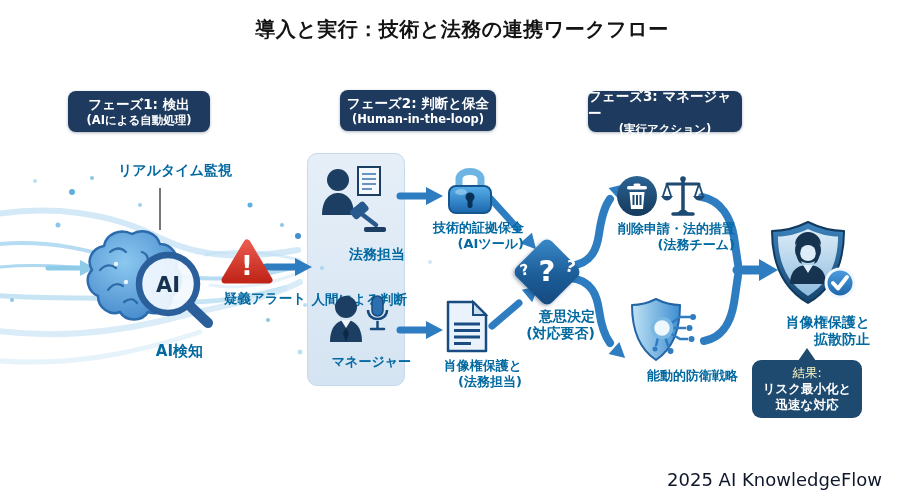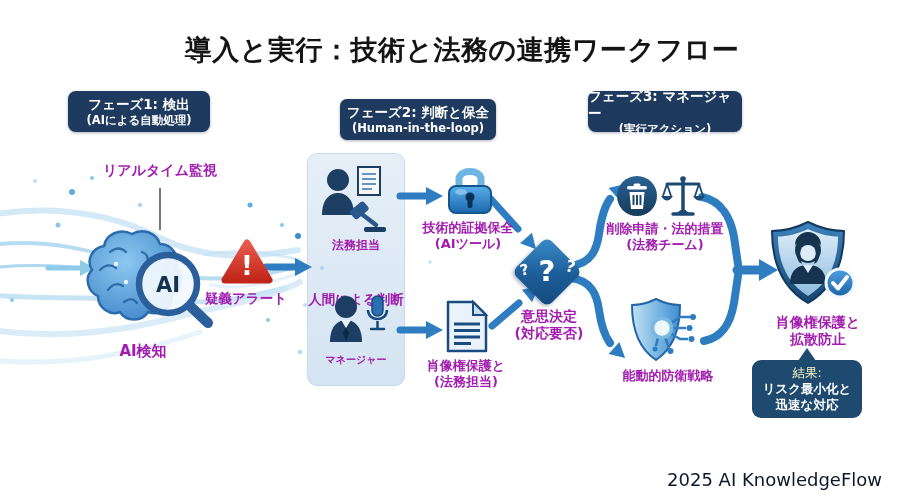--- a/index.html
+++ b/index.html
@@ -2,38 +2,38 @@
 <html><head>
 <meta charset="utf-8">
 <style>
   * { margin:0; padding:0; box-sizing:border-box; }
   html,body { background:#ffffff; }
   body { font-family:"DejaVu Sans","Liberation Sans",sans-serif; }
   .canvas { position:relative; width:900px; height:502px; background:#ffffff; overflow:hidden; }
 
   .abs { position:absolute; }
 
-  .title { top:32px; left:0; width:100%; text-align:center; font-size:27px; font-weight:800; color:#141414; letter-spacing:.5px;padding-left:24px; }
+  .title { top:16px; left:0; width:100%; text-align:center; font-size:20px; font-weight:800; color:#141414; letter-spacing:.5px;padding-left:24px; }
 
   .badge { background:#1e3a5e; color:#ffffff; border-radius:8px; height:41px;
            display:flex; flex-direction:column; align-items:center; justify-content:center;
            box-shadow:0 1px 3px rgba(20,40,70,.35); }
   .badge .l1 { font-size:13.5px; font-weight:700; line-height:17px; }
   .badge .l2 { font-size:11.5px; font-weight:600; line-height:14px; }
   .badge1 { left:68px;  top:91px; width:142px; }
-  .badge2 { left:340px; top:99px; width:156px;border-radius:7px; }
+  .badge2 { left:340px; top:90px; width:156px; }
   .badge3 { left:588px; top:91px; width:154px; }
 
-  .lbl { color:#a21caf; font-weight:700; line-height:1.22; text-align:center; }
+  .lbl { color:#0369a1; font-weight:700; line-height:1.22; text-align:right; }
   .monitoring { left:88px;  top:162px; width:144px; font-size:14px; }
   .ai-detect  { left:83px;  top:342px; width:120px; font-size:15px; }
   .alert-lbl  { left:186px; top:290px; width:120px; font-size:13.5px; }
-  .legal-lbl  { left:307px; top:238px; width:98px;  font-size:12px; }
+  .legal-lbl  { left:307px; top:246px; width:98px;  font-size:14px; }
   .human-lbl  { left:305px; top:262px; width:102px; font-size:13.5px;margin-top:29px; }
-  .mgr-lbl    { left:301px; top:354px; width:110px; font-size:10px; }
+  .mgr-lbl    { left:301px; top:354px; width:110px; font-size:13px; }
   .evid-lbl   { left:412px; top:220px; width:112px; font-size:13px; }
   .risk-lbl   { left:410px; top:358px; width:112px; font-size:13px; }
   .dec-lbl    { left:503px; top:308px; width:92px;  font-size:14px; }
   .take-lbl   { left:595px; top:221px; width:140px; font-size:13px; }
   .def-lbl    { left:598px; top:368px; width:140px; font-size:13px; }
   .out-lbl    { left:766px; top:314px; width:104px; font-size:14px; }
 
   .panel { left:307px; top:153px; width:98px; height:233px; border-radius:10px;
            background:linear-gradient(180deg,#e6eff8 0%,#d5e4f2 100%);
            border:1px solid #c6daec; }

